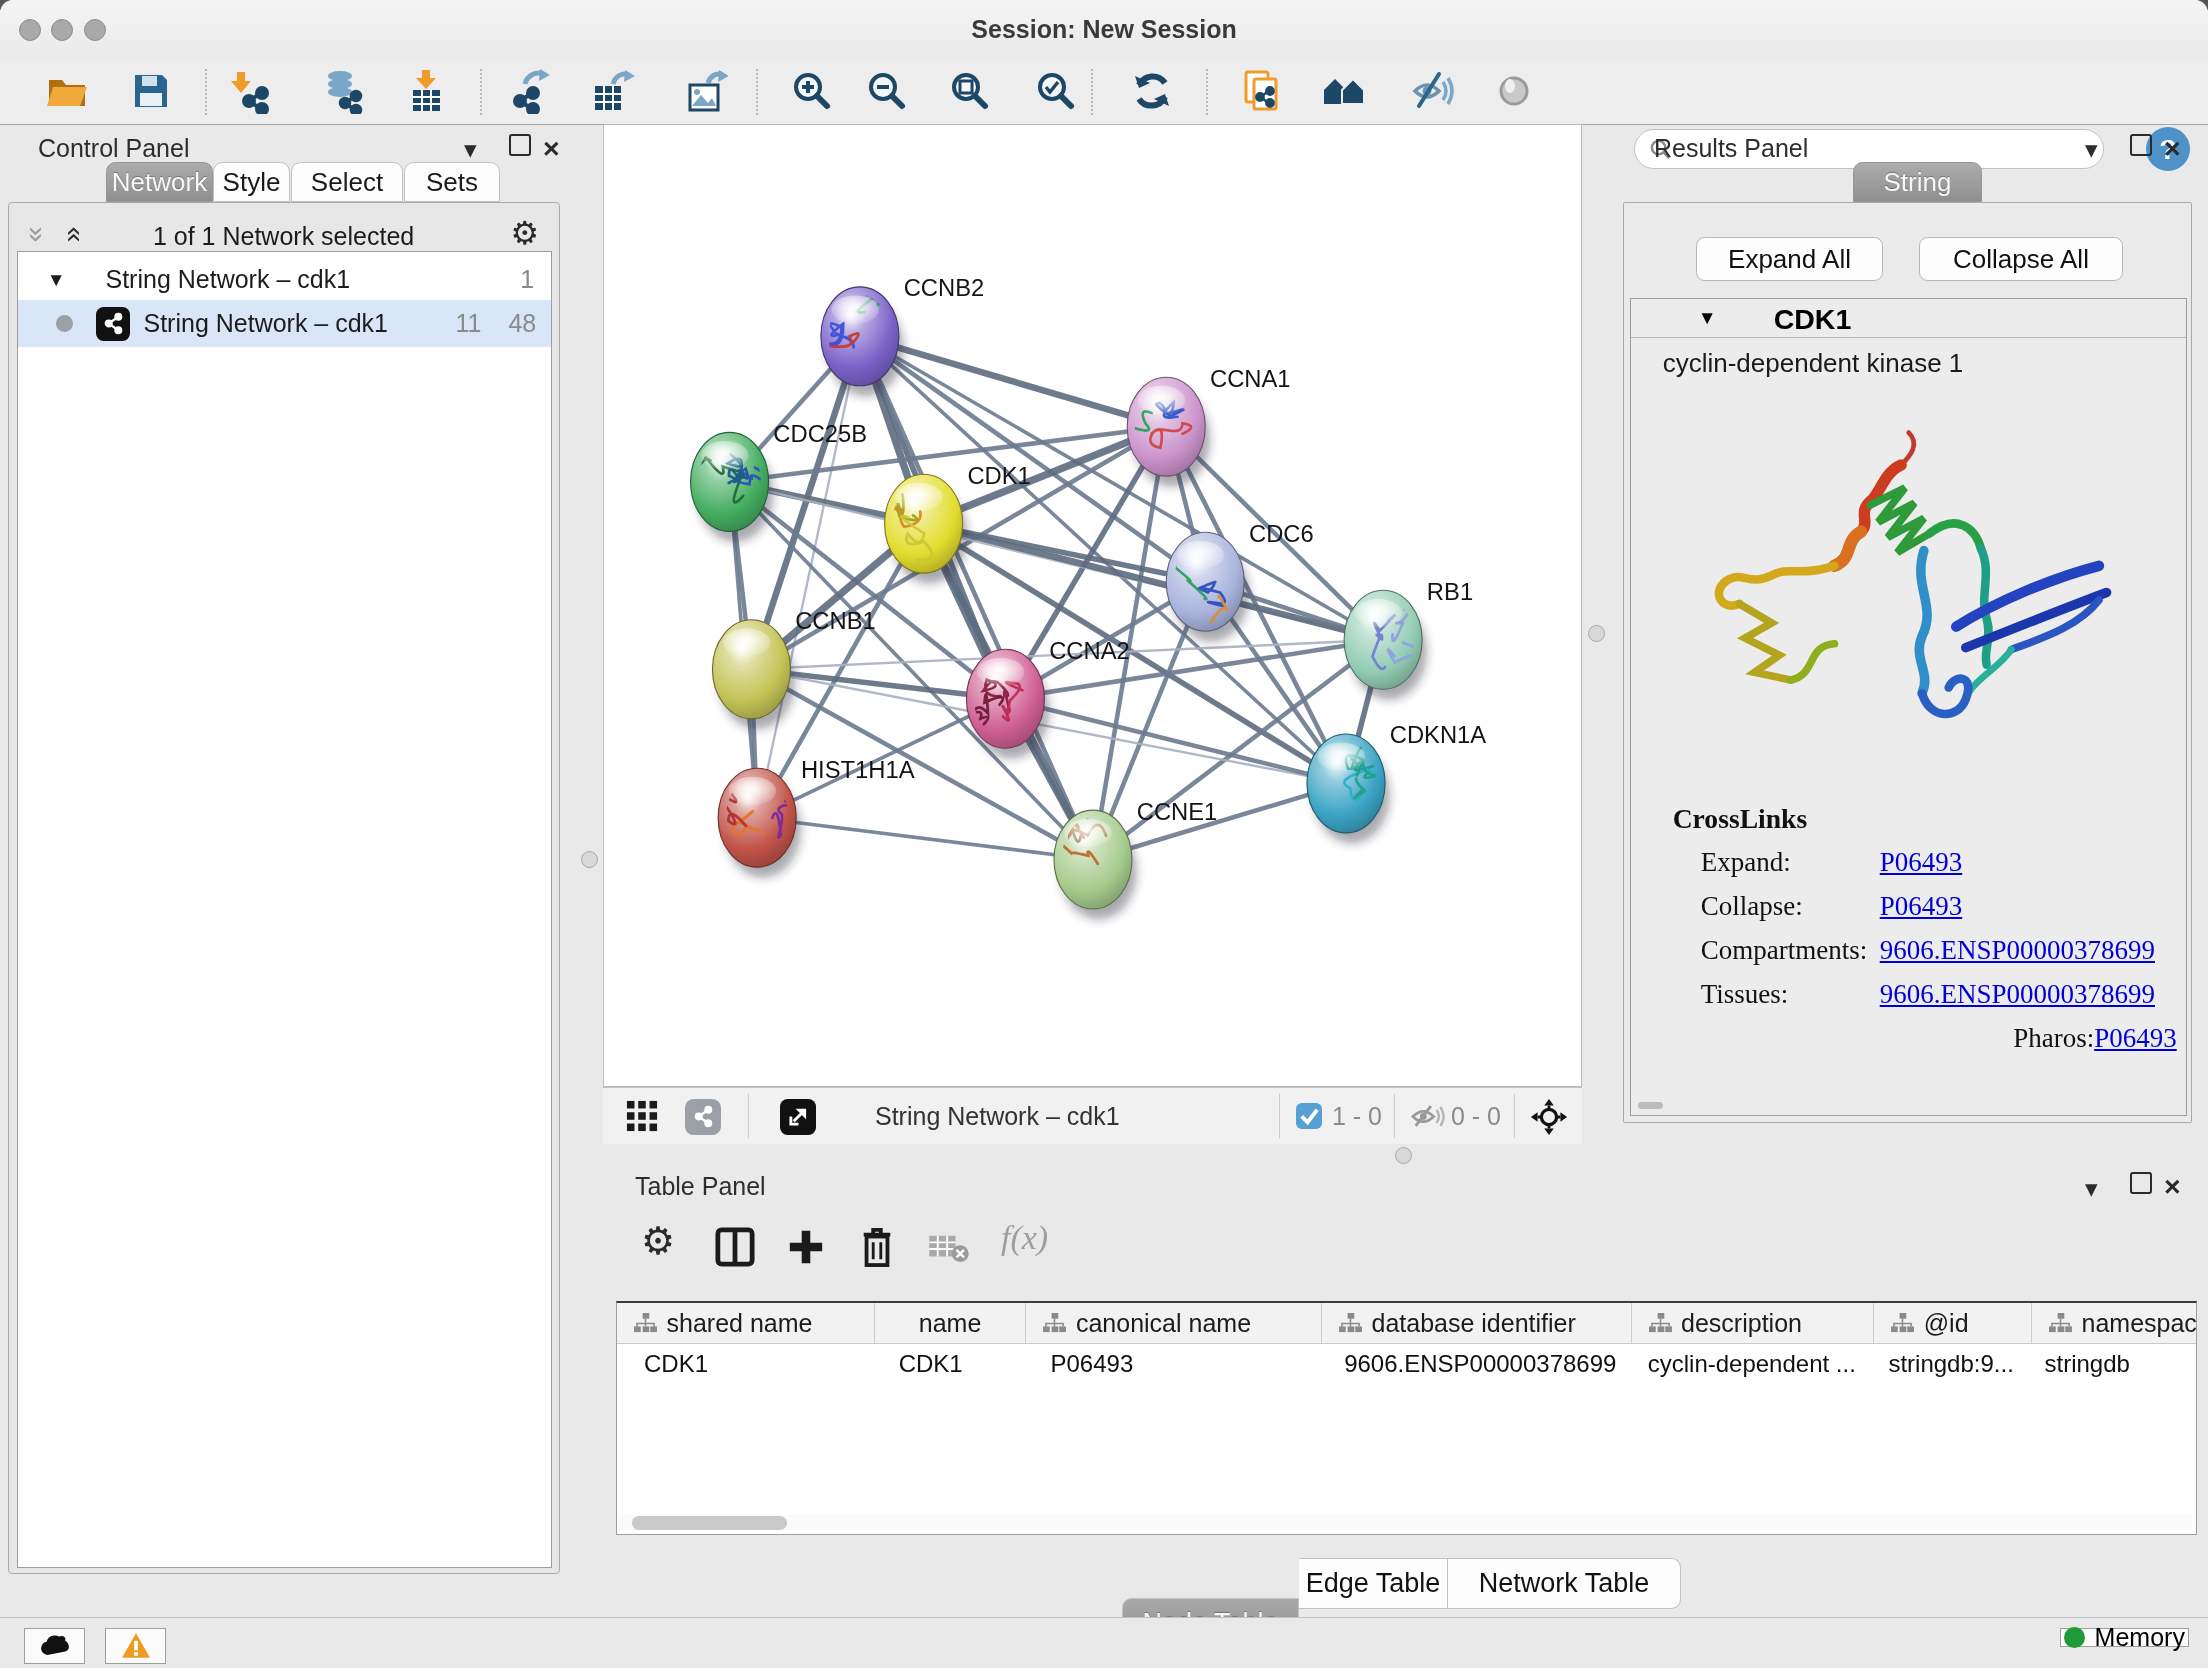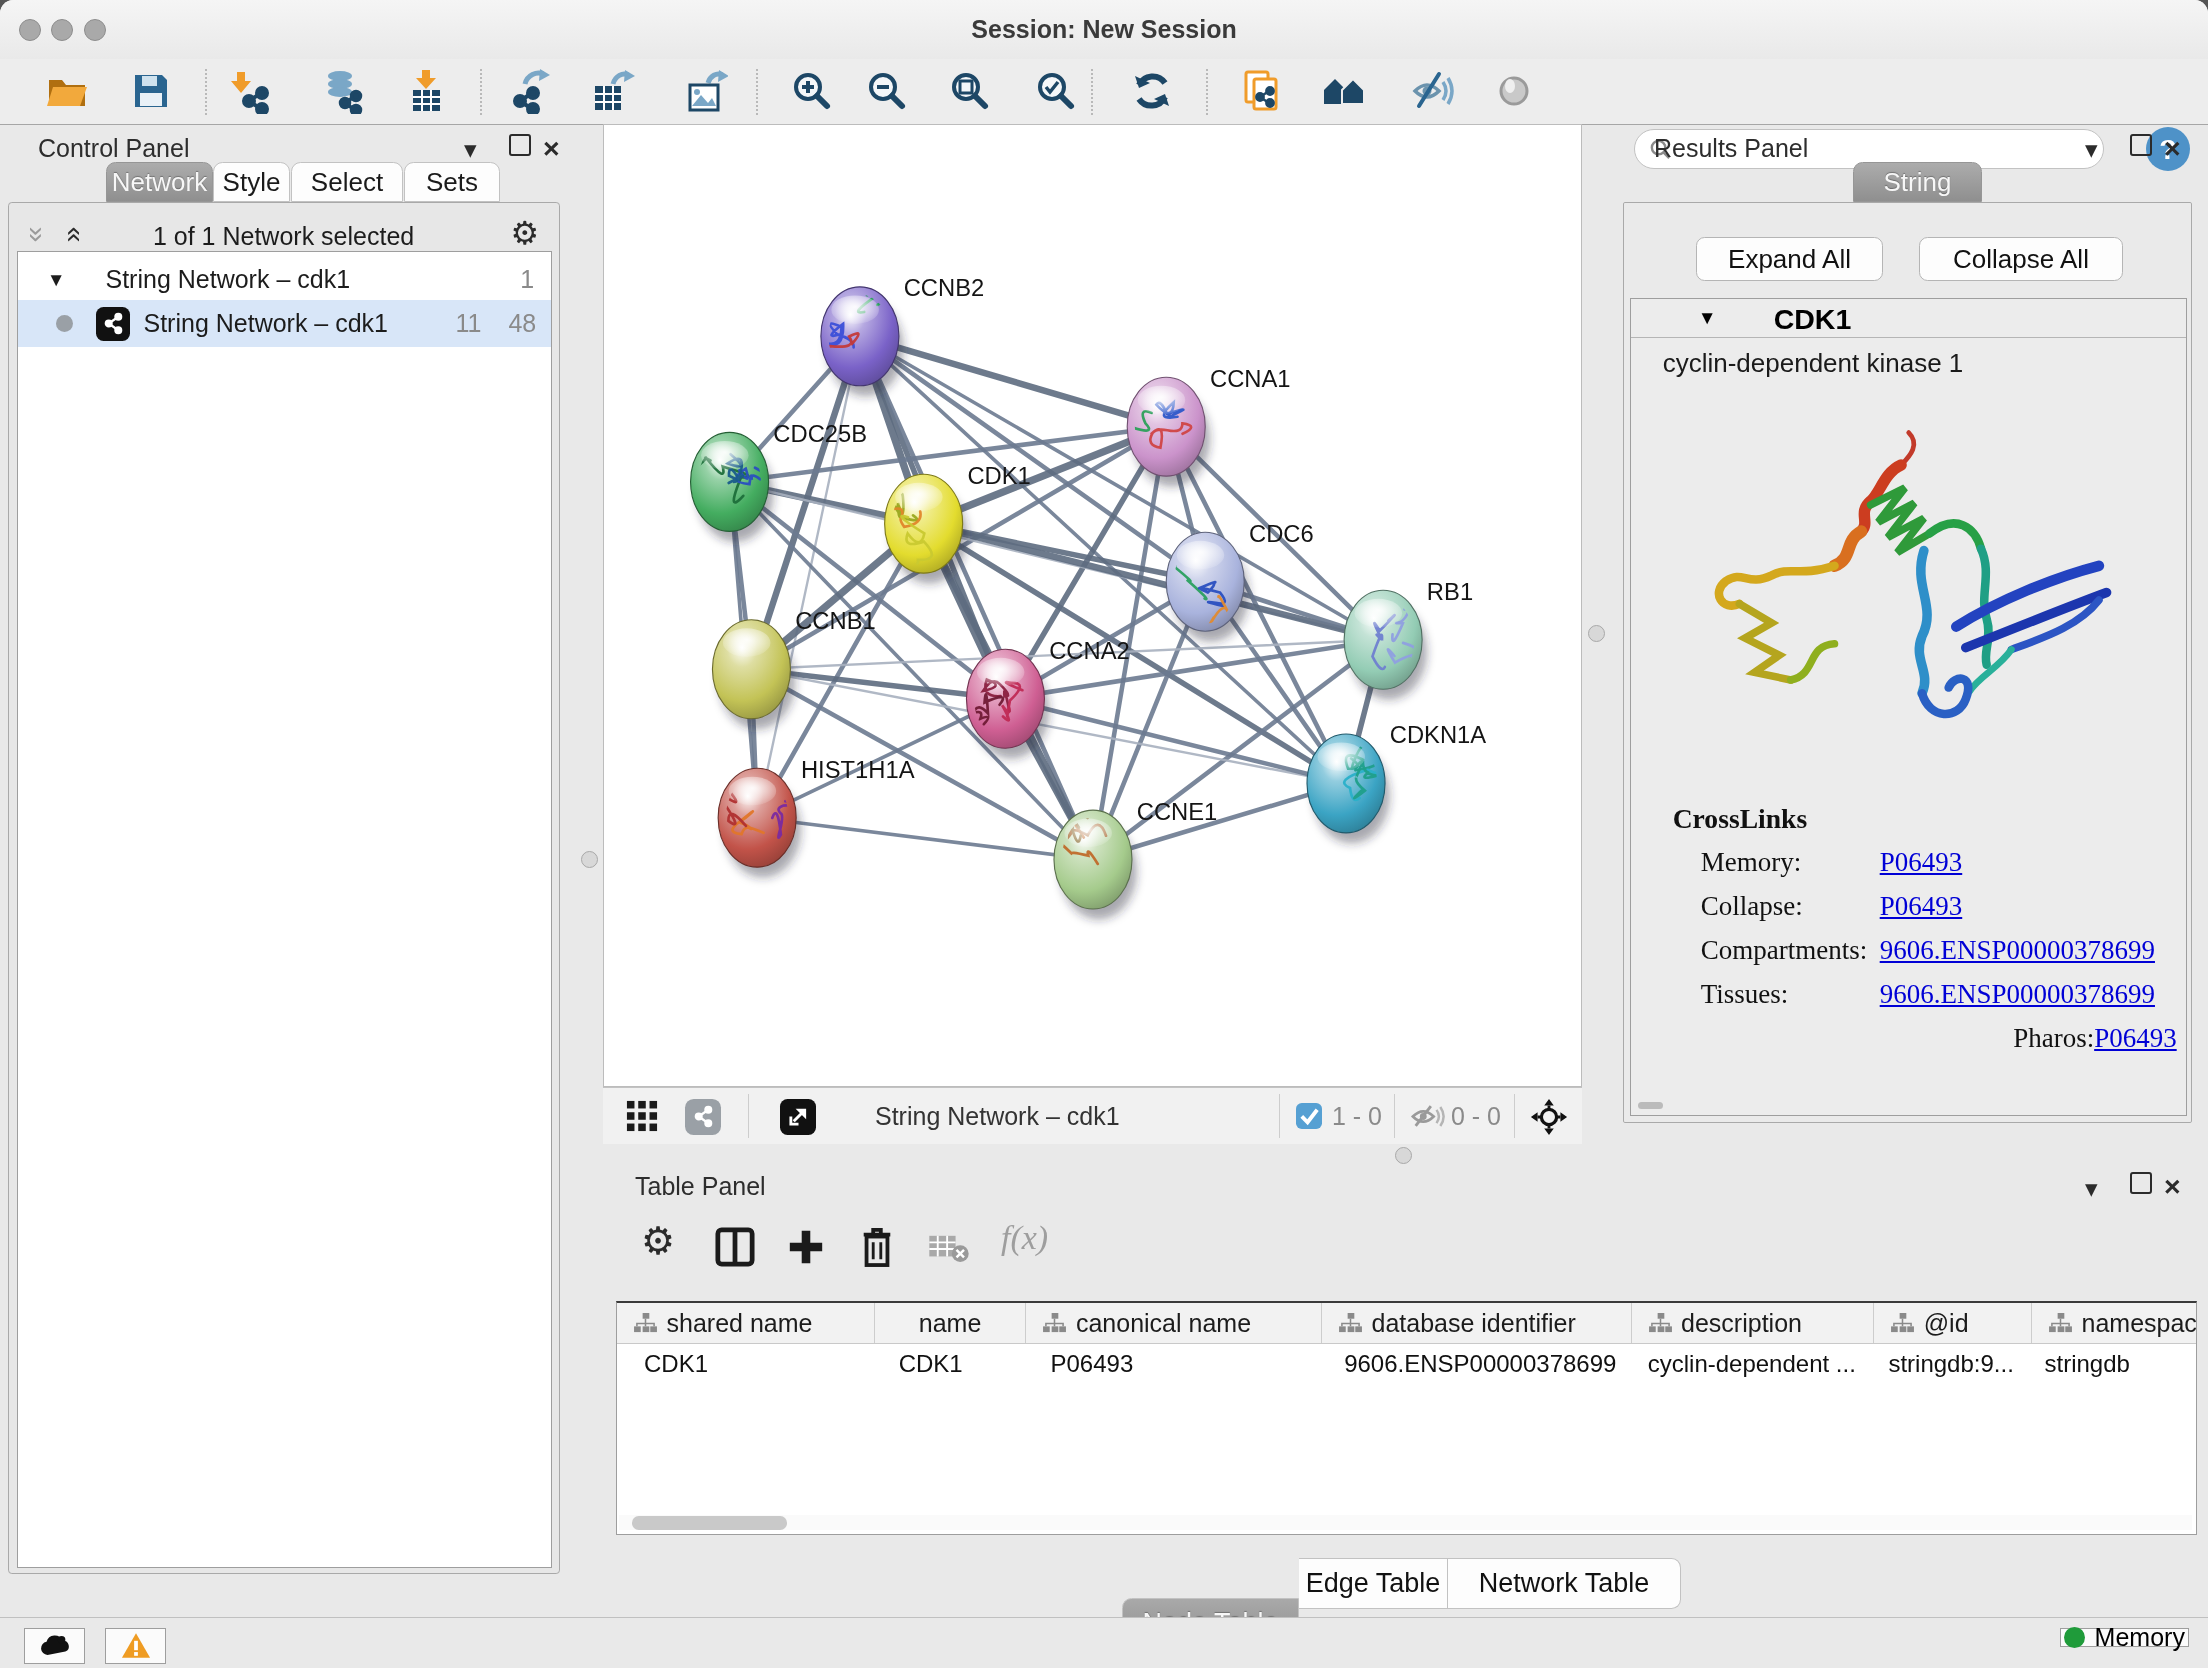--- a/index.html
+++ b/index.html
@@ -651,21 +651,21 @@
           <path d="M252 152 C240 190 266 210 250 242 C240 266 260 280 250 302" stroke="#2e8fc9" stroke-width="10"></path>
           <path d="M286 232 C330 204 390 180 436 168" stroke="#2343c0" stroke-width="11"></path>
           <path d="M296 254 C346 234 406 210 444 196" stroke="#1c36ae" stroke-width="10"></path>
           <path d="M436 204 C414 232 376 244 344 256" stroke="#2c55c4" stroke-width="8"></path>
           <path d="M344 256 C330 276 310 284 300 300" stroke="#29b09a" stroke-width="7"></path>
           <path d="M250 302 C258 330 288 330 296 308 C306 282 284 282 278 296" stroke="#2a60c4" stroke-width="9"></path>
         </svg>
 
         <span class="abs serif" style="left:42px;top:504px;font-size:27.6px;font-weight:bold;color:#111;">CrossLinks</span>
         <div class="abs" style="left:70px;top:548px;width:476px;">
-          <div class="xlrow" style="height:44px;"><span style="display:inline-block;width:179px;">Memory:</span><a class="xlink" href="#">P06493</a></div>
+          <div class="xlrow" style="height:44px;"><span style="display:inline-block;width:179px;">Expand:</span><a class="xlink" href="#">P06493</a></div>
           <div class="xlrow" style="height:44px;"><span style="display:inline-block;width:179px;">Collapse:</span><a class="xlink" href="#">P06493</a></div>
           <div class="xlrow" style="height:44px;"><span style="display:inline-block;width:179px;">Compartments:</span><a class="xlink" href="#">9606.ENSP00000378699</a></div>
           <div class="xlrow" style="height:44px;"><span style="display:inline-block;width:179px;">Tissues:</span><a class="xlink" href="#">9606.ENSP00000378699</a></div>
           <div class="xlrow" style="height:44px;text-align:right;"><span style="display:inline-block;width:179px;">Pharos:</span><a class="xlink" href="#">P06493</a></div>
         </div>
         <div class="abs" style="left:7.6px;bottom:5.7px;width:25px;height:7.6px;border-radius:3.8px;background:#bbb;"></div>
       </div>
     </div>
   </div>
 

